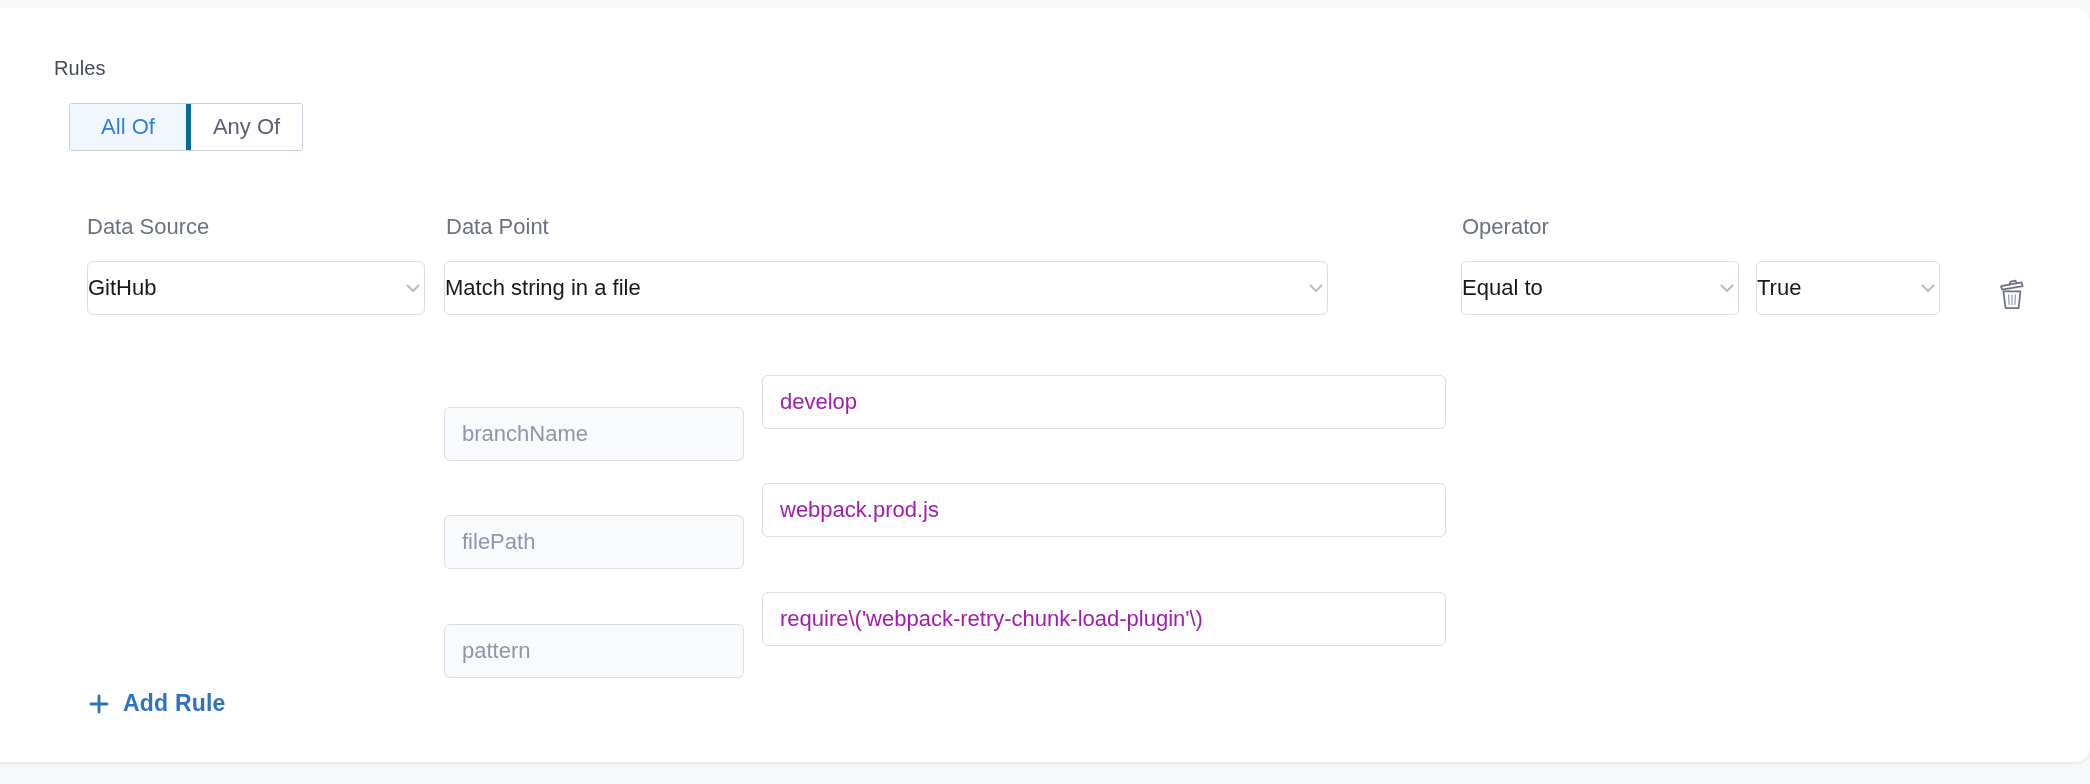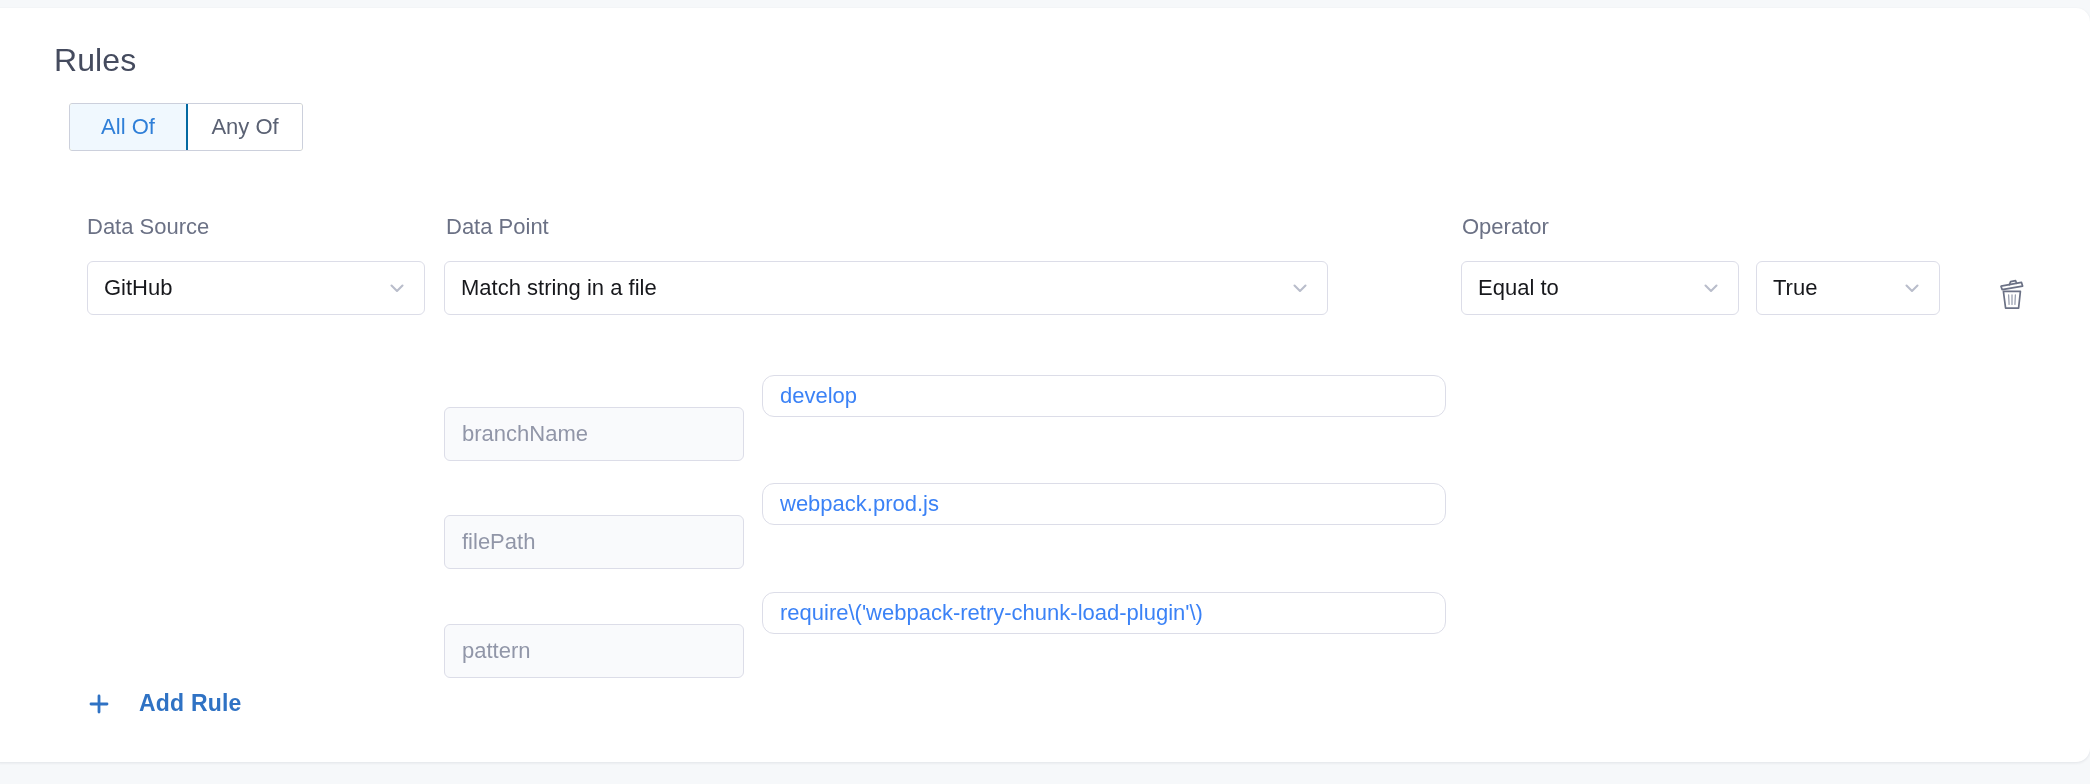--- a/index.html
+++ b/index.html
@@ -39,22 +39,22 @@
     left: 14px;
     top: 0;
     width: 2076px;
     height: 754px;
   }
 
   
   .rules-heading {
     position: absolute;
     left: 40px;
-    top: 44px;
-    font-size: 32px;
+    top: 52px;
+    font-size: 20px;
     line-height: 32px;
     color: #454b5e;
     letter-spacing: 0.1px;
     text-align: right;
   }
 
   
   .segmented {
     position: absolute;
     left: 55px;
@@ -73,21 +73,21 @@
     min-width: 116px;
     padding: 0 18px;
     font-size: 22px;
     color: #5a6173;
     background: #ffffff;
     cursor: pointer;
     border: none;
     font-family: inherit;
   }
   .seg-btn + .seg-btn {
-    border-left: 2px solid #0369a1;
+    border-left: 5px solid #0369a1;
   }
   .seg-btn.active {
     background: #f0f8fe;
     color: #2f7fd8;
   }
 
   
   .col-label {
     position: absolute;
     font-size: 22px;
@@ -101,21 +101,21 @@
 
   
   .ctrl {
     position: absolute;
     height: 54px;
     background: #ffffff;
     border: 1px solid #dcdde8;
     border-radius: 6px;
     display: flex;
     align-items: center;
-    padding: 0 16px;
+    padding: 0 0;
     font-size: 22px;
     color: #17181c;
     cursor: pointer;
   }
   .ctrl .val {
     flex: 1 1 auto;
     white-space: nowrap;
     overflow: hidden;
     text-overflow: ellipsis;
   }
@@ -178,42 +178,42 @@
     white-space: nowrap;
     overflow: hidden;
     margin-top: 32px;
   }
 
   .param-value {
     position: absolute;
     left: 318px;
     top: 0;
     width: 684px;
-    height: 42px;
+    height: 54px;
     background: #ffffff;
     border: 1px solid #dcdde8;
-    border-radius: 12px;
+    border-radius: 6px;
     display: flex;
     align-items: center;
     padding: 0 17px;
     font-size: 22px;
-    color: #3b82f6;
+    color: #a21caf;
     white-space: nowrap;
     overflow: hidden;
     font-family: inherit;
   }
 
   
   .add-rule {
     position: absolute;
     left: 73px;
     top: 690px;
     display: flex;
     align-items: center;
-    gap: 28px;
+    gap: 12px;
     background: transparent;
     border: none;
     padding: 0;
     cursor: pointer;
     font-family: inherit;
   }
   .add-rule .plus {
     width: 24px;
     height: 24px;
     display: block;

